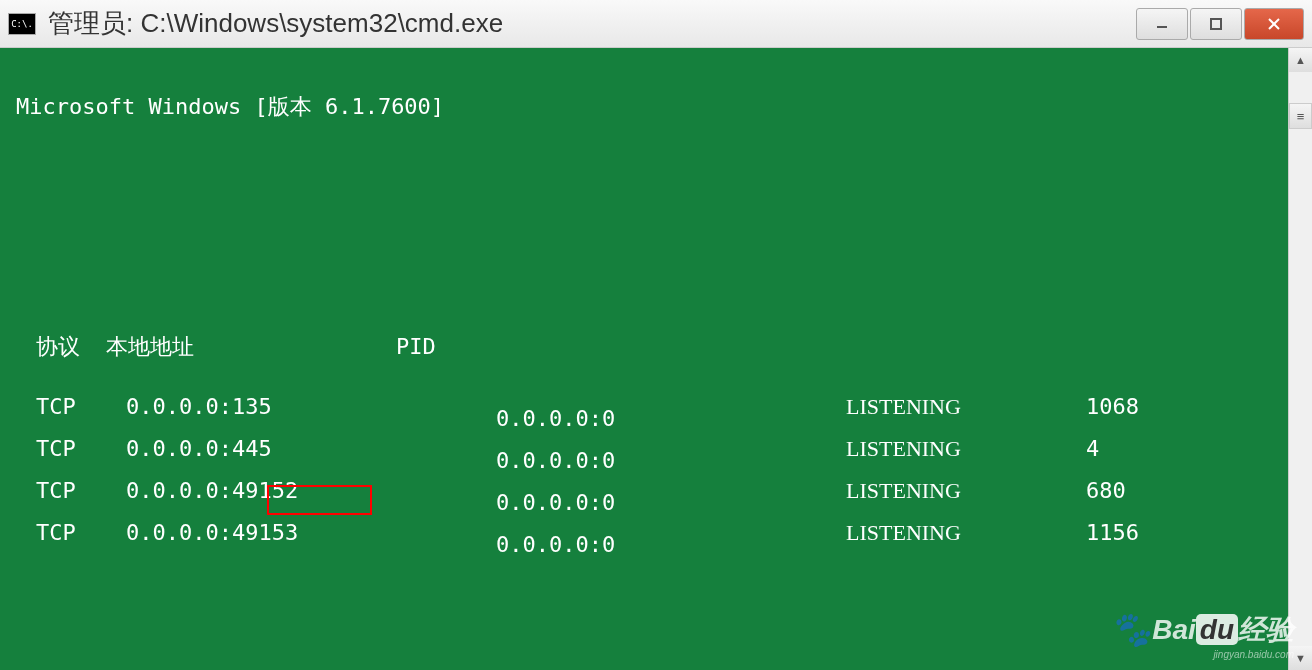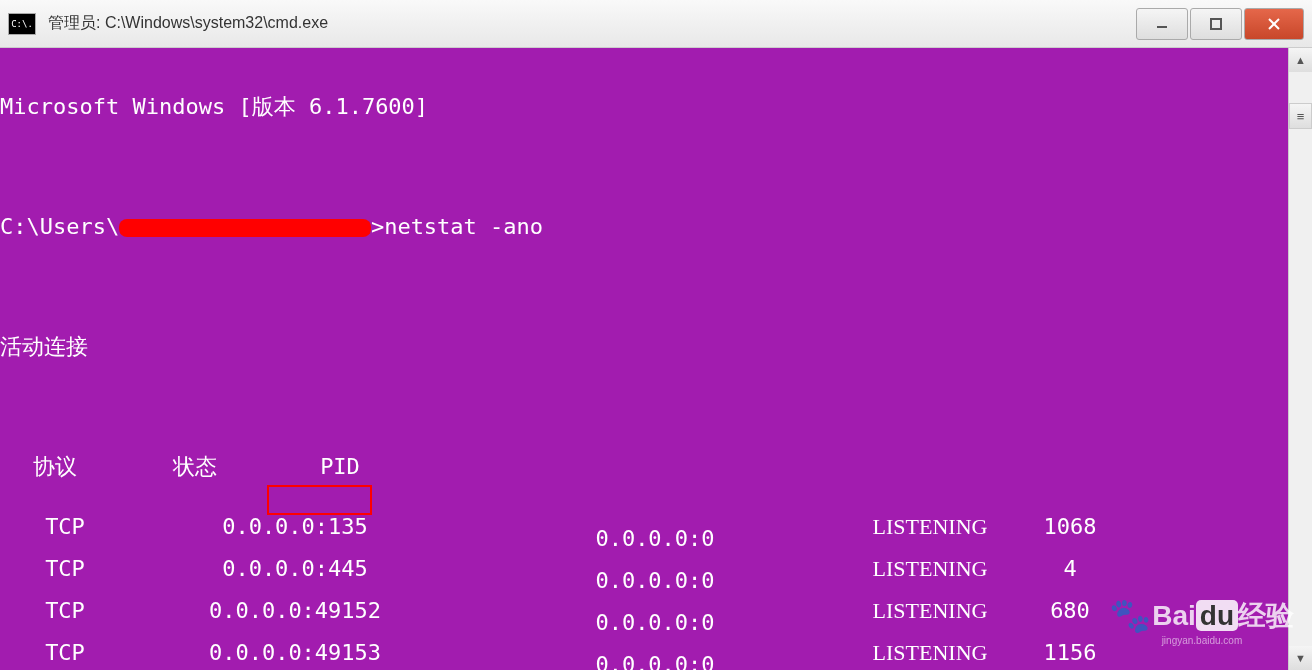--- a/index.html
+++ b/index.html
@@ -31,21 +31,21 @@
       border: 1px solid #aaa;
       margin-right: 12px;
       display: flex;
       align-items: center;
       justify-content: center;
       color: #fff;
       font-size: 9px;
       font-family: monospace;
     }
     .title-text {
-      font-size: 16px;
+      font-size: 26px;
       color: #333;
       flex: 1;
     }
     .window-controls {
       display: flex;
       gap: 0;
     }
     .win-btn {
       width: 52px;
       height: 32px;
@@ -58,26 +58,26 @@
       justify-content: center;
       font-size: 16px;
       color: #666;
     }
     .win-btn.close {
       background: linear-gradient(to bottom, #e5674a, #c8472a);
       color: #fff;
       width: 60px;
     }
     .console {
-      background: #a21caf;
+      background: #15803d;
       color: #fff;
       font-family: "NSimSun", "SimSun", "Consolas", monospace;
       font-size: 22px;
       line-height: 30px;
-      padding: 14px 12px 10px 0;
+      padding: 14px 12px 10px 16px;
       height: calc(100% - 48px);
       white-space: pre;
       position: relative;
       overflow: hidden;
     }
     .scrollbar {
       position: absolute;
       right: 0;
       top: 48px;
       width: 24px;
@@ -121,41 +121,41 @@
       line-height: 16px;
       height: 18px;
     }
     .highlight-box {
       position: absolute;
       border: 2px solid #ff0000;
       pointer-events: none;
     }
     .row {
       display: flex;
-      text-align: center;
     }
     .col-proto { width: 90px; }
     .col-local { width: 370px; }
     .col-foreign { width: 350px; margin-top: 12px; }
     .col-state { width: 200px; font-family: Liberation Serif, serif; }
-    .col-pid { width: 80px; }
+    .col-pid { width: 80px; margin-left: 40px; }
     .hdr-proto { width: 90px; padding-left: 20px;}
     .hdr-local { width: 290px; }
     .hdr-foreign { width: 235px; }
     .hdr-state { width: 210px; }
     .hdr-pid { width: 80px; }
     .watermark {
       position: absolute;
       right: 18px;
-      bottom: 24px;
+      bottom: 10px;
       color: rgba(255,255,255,0.6);
       font-size: 18px;
       font-family: Arial, sans-serif;
-      text-align: center;
+      text-align: right;
       pointer-events: none;
+      font-style: italic;
     }
     .watermark .paw {
       font-size: 34px;
       color: rgba(255,255,255,0.7);
       display: inline-block;
       position: relative;
       top: 2px;
     }
     .watermark .main {
       font-size: 28px;
@@ -195,25 +195,23 @@
           <line x1="2" y1="2" x2="12" y2="12" stroke="#fff" stroke-width="2"></line>
           <line x1="12" y1="2" x2="2" y2="12" stroke="#fff" stroke-width="2"></line>
         </svg>
     </div>
   </div>
 </div>
 
 <div class="console">
 <div>Microsoft Windows [版本 6.1.7600]</div>
 <div>&nbsp;</div>
-<div><span>C:\Users\</span><span class="redacted">xxxxxxxxxxxxxxxxxxx</span><span>&gt;netstat -ano</span></div>
 <div>&nbsp;</div>
-<div>活动连接</div>
 <div>&nbsp;</div>
-<div class="row"><span class="hdr-proto">协议</span><span class="hdr-state">状态</span><span class="hdr-pid">PID</span></div>
+<div class="row"><span class="hdr-proto">协议</span><span class="hdr-local">本地地址</span><span class="hdr-pid">PID</span></div>
 <div id="rows-container" style="padding-left:20px;"><div class="row"><span class="col-proto">TCP</span><span class="col-local">0.0.0.0:135</span><span class="col-foreign">0.0.0.0:0</span><span class="col-state">LISTENING</span><span class="col-pid">1068</span></div><div class="row"><span class="col-proto">TCP</span><span class="col-local">0.0.0.0:445</span><span class="col-foreign">0.0.0.0:0</span><span class="col-state">LISTENING</span><span class="col-pid">4</span></div><div class="row"><span class="col-proto">TCP</span><span class="col-local">0.0.0.0:49152</span><span class="col-foreign">0.0.0.0:0</span><span class="col-state">LISTENING</span><span class="col-pid">680</span></div><div class="row"><span class="col-proto">TCP</span><span class="col-local">0.0.0.0:49153</span><span class="col-foreign">0.0.0.0:0</span><span class="col-state">LISTENING</span><span class="col-pid">1156</span></div></div>
 <div class="highlight-box" style="left:267px; top:437px; width:105px; height:30px;"></div>
 </div>
 
 <div class="scrollbar">
   <div class="scroll-up">▲</div>
   <div class="scroll-aux">≡</div>
   <div class="scroll-down">▼</div>
 </div>
 

